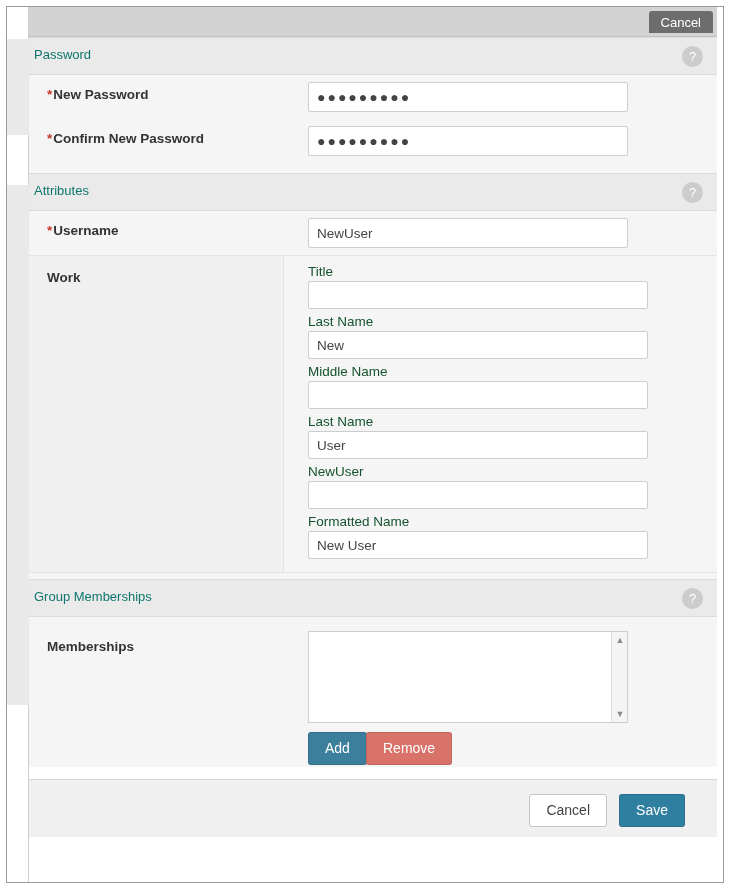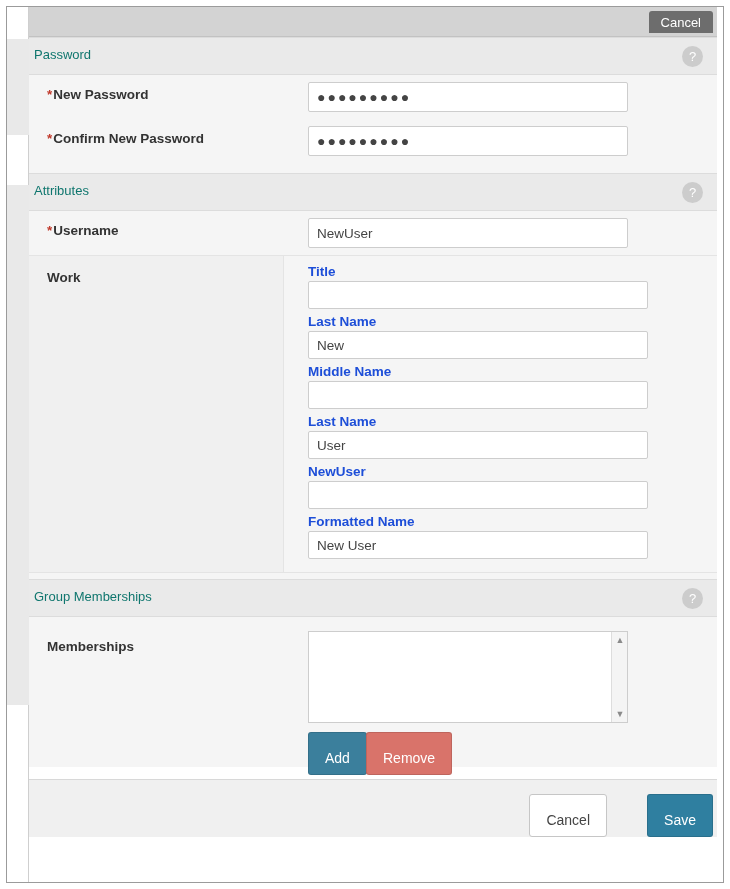--- a/index.html
+++ b/index.html
@@ -145,22 +145,22 @@
   }
   .name-block .lbl { top: 14px; }
   .subfield {
     position: relative;
     height: 50px;
   }
   .sub-label {
     position: absolute;
     left: 279px; top: 0;
     font-size: 13.5px;
-    font-weight: bold;
-    color: #1d4ed8;
+    font-weight: normal;
+    color: #14532d;
   }
   .sub-input {
     position: absolute;
     left: 279px; top: 17px;
     width: 340px; height: 28px;
     border: 1px solid #cdcdcd;
     background: #ffffff;
     border-radius: 2px;
     font-size: 13.5px;
     color: #444444;
@@ -197,21 +197,21 @@
     text-align: center;
   }
   .scroll-arrow.up { top: 3px; }
   .scroll-arrow.down { bottom: 3px; }
   .btn {
     font-family: "Liberation Sans", sans-serif;
     font-size: 14px;
     color: #ffffff;
     border: 1px solid rgba(0,0,0,0.12);
     border-radius: 3px;
-    padding: 17px 16px 8px 16px;
+    padding: 7px 16px 8px 16px;
     cursor: pointer;
   }
   .btn-add {
     position: absolute;
     left: 279px; top: 115px;
     background: #3b7f9c;
   }
   .btn-remove {
     position: absolute;
     left: 337px; top: 115px;
@@ -228,21 +228,21 @@
     position: absolute;
     right: 110px; top: 14px;
     background: #ffffff;
     color: #444444;
     border: 1px solid #c6c6c6;
     min-width: 74px;
     text-align: center;
   }
   .btn-save {
     position: absolute;
-    right: 4px; top: 14px;
+    right: 32px; top: 14px;
     background: #2f7fa0;
     min-width: 62px;
     text-align: center;
   }
   .spacer-white { height: 12px; background: #ffffff; }
 </style>
 </head>
 <body>
 
 <div class="screen">

